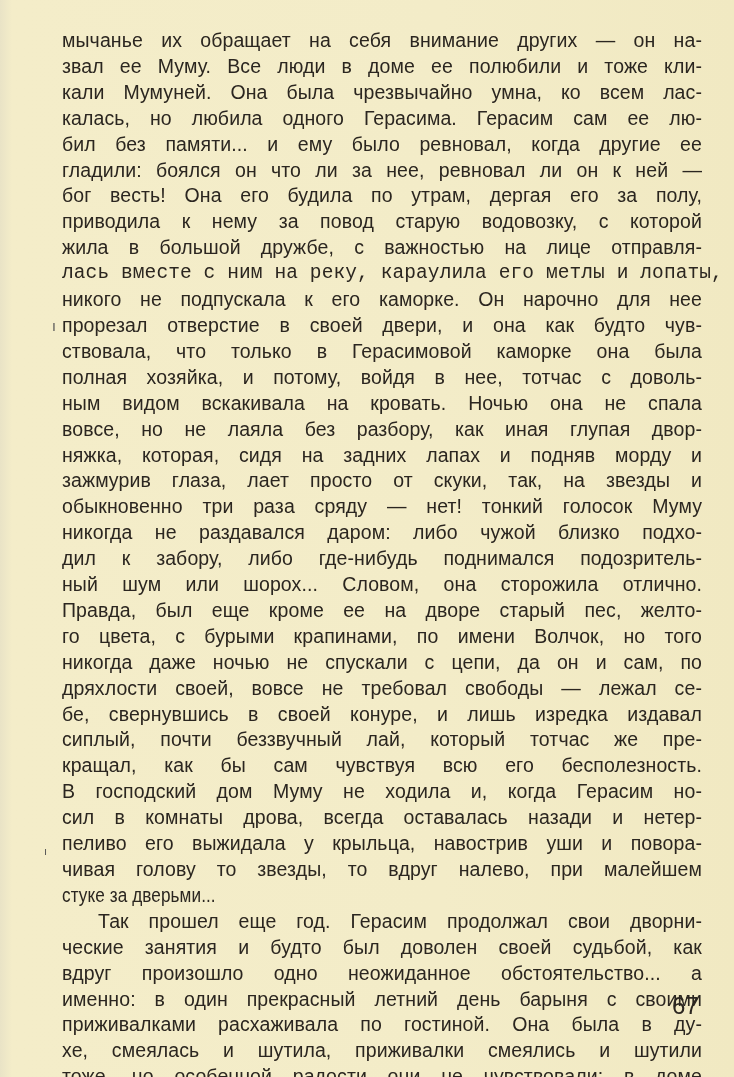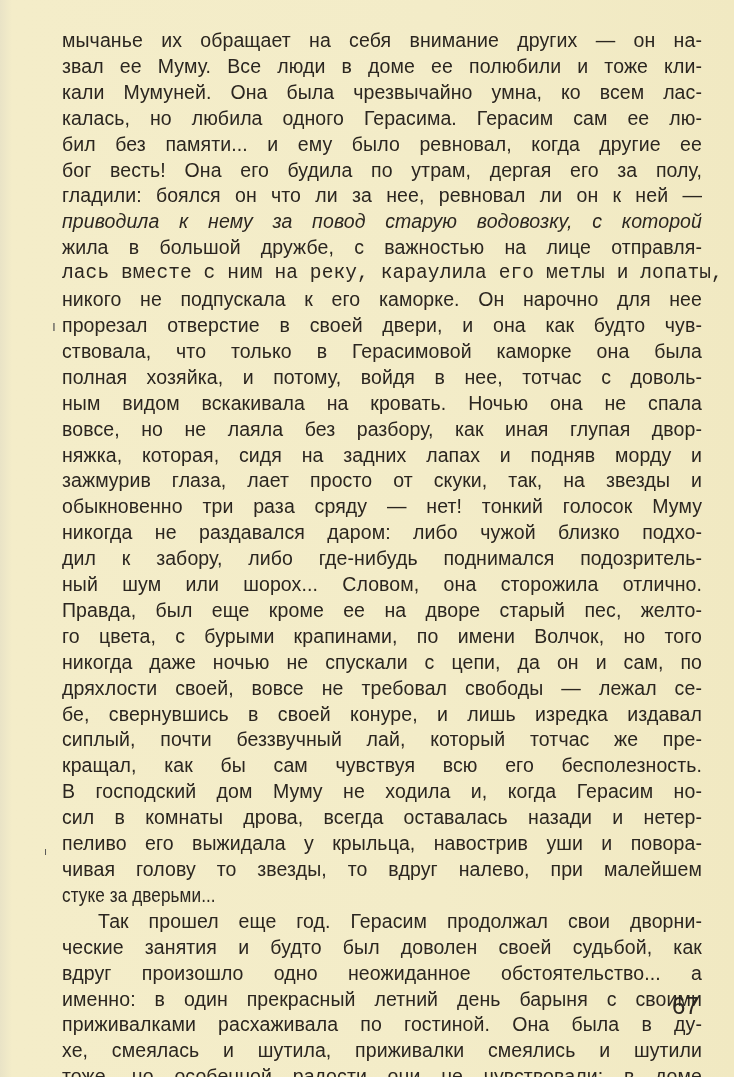--- a/index.html
+++ b/index.html
@@ -34,23 +34,23 @@
 </head>
 <body>
 
 <div class="page-text" id="body-text">
     <div>
       <span class="line" style="display: block;">мычанье их обращает на себя внимание других — он на-</span>
       <span class="line" style="display: block;">звал ее Муму. Все люди в доме ее полюбили и тоже кли-</span>
       <span class="line" style="display: block;">кали Мумуней. Она была чрезвычайно умна, ко всем лас-</span>
       <span class="line" style="display: block;">калась, но любила одного Герасима. Герасим сам ее лю-</span>
       <span class="line" style="display: block;">бил без памяти... и ему было ревновал, когда другие ее</span>
+      <span class="line" style="display: block;">гладили: боялся он что ли за нее, ревновал ли он к ней —</span>
       <span class="line" style="display: block;">бог весть! Она его будила по утрам, дергая его за полу,</span>
-      <span class="line" style="display: block;">гладили: боялся он что ли за нее, ревновал ли он к ней —</span>
-      <span class="line" style="display: block; font-style: italic;">приводила к нему за повод старую водовозку, с которой</span>
+      <span class="line" style="display: block;">приводила к нему за повод старую водовозку, с которой</span>
       <span class="line" style="display: block;">жила в большой дружбе, с важностью на лице отправля-</span>
       <span class="line" style="display: block; font-family: Liberation Mono, monospace;">лась вместе с ним на реку, караулила его метлы и лопаты,</span>
       <span class="line" style="display: block;">никого не подпускала к его каморке. Он нарочно для нее</span>
       <span class="line" style="display: block;">прорезал отверстие в своей двери, и она как будто чув-</span>
       <span class="line" style="display: block;">ствовала, что только  в Герасимовой каморке  она была</span>
       <span class="line" style="display: block;">полная хозяйка, и потому, войдя в нее, тотчас с доволь-</span>
       <span class="line" style="display: block;">ным видом вскакивала  на кровать. Ночью она  не спала</span>
       <span class="line" style="display: block;">вовсе, но не лаяла без разбору, как иная глупая двор-</span>
       <span class="line" style="display: block;">няжка, которая, сидя на задних лапах и подняв морду и</span>
       <span class="line" style="display: block;">зажмурив глаза, лает просто от скуки, так, на звезды и</span>

